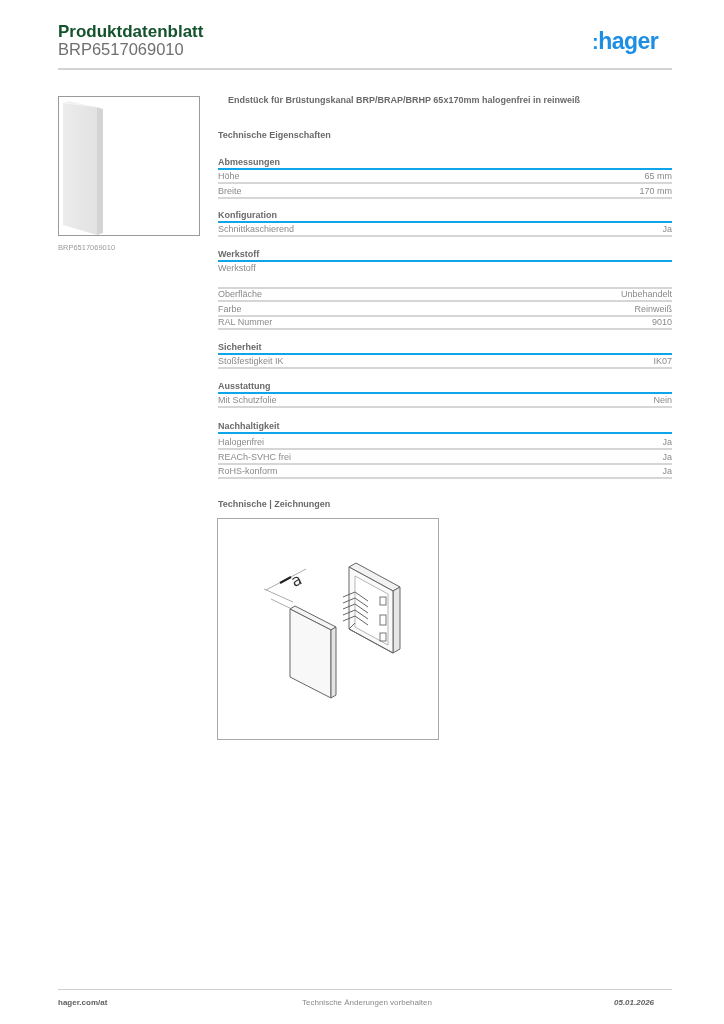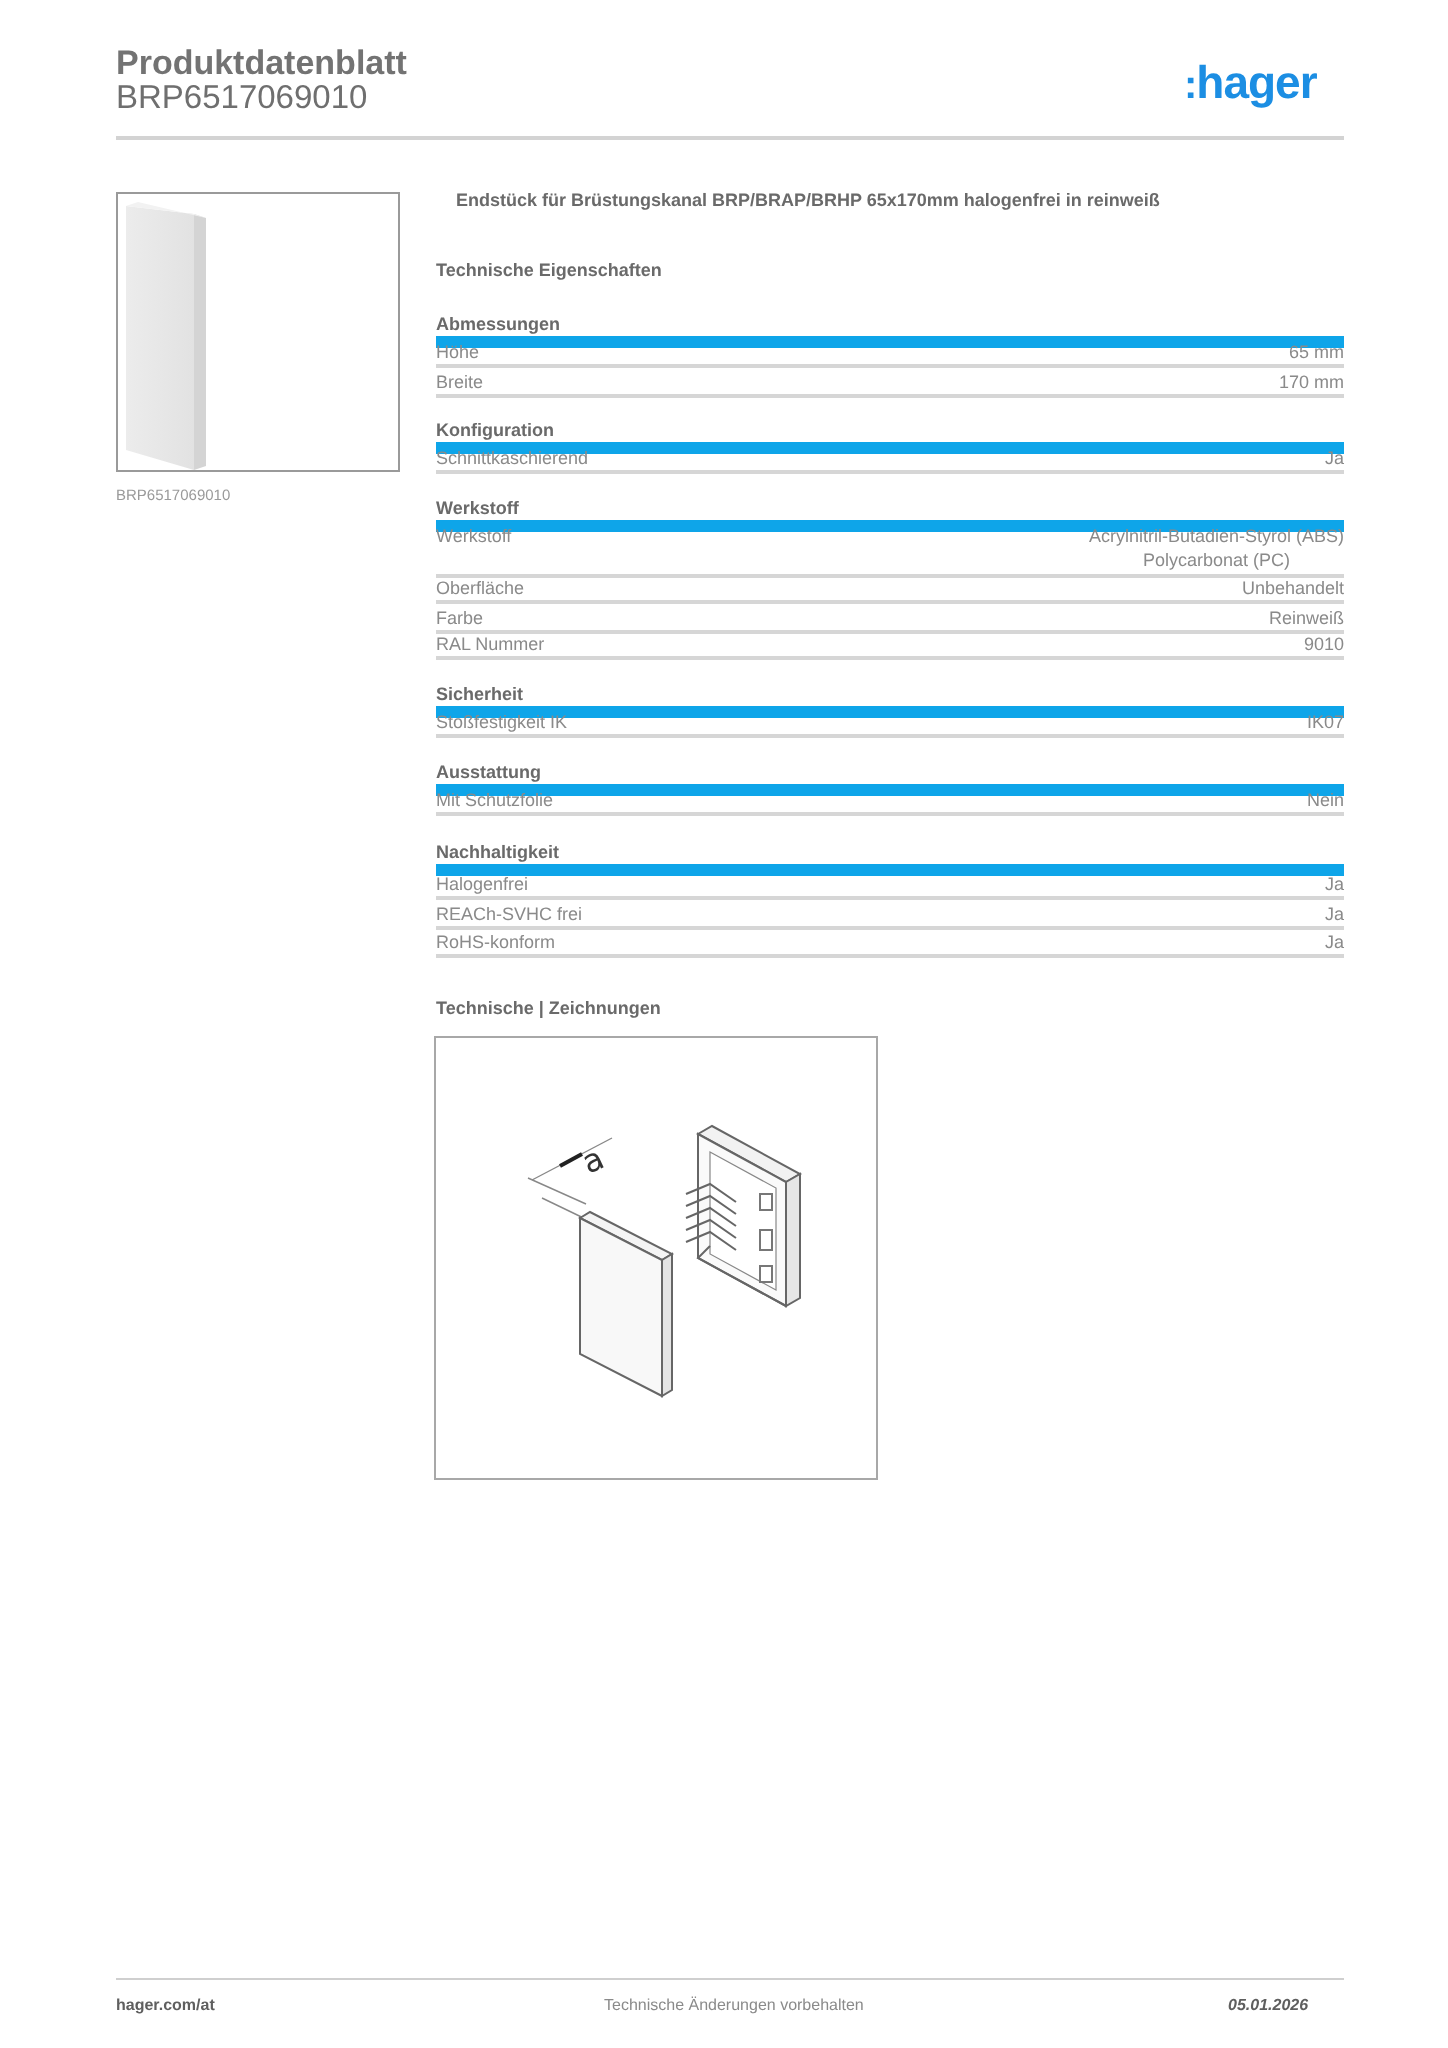--- a/index.html
+++ b/index.html
@@ -1,33 +1,33 @@
 <!DOCTYPE html>
 <html><head>
   <meta charset="utf-8">
   <style>
     html, body { margin: 0; padding: 0; background: #ffffff; }
     body {
       width: 724px; height: 1024px; position: relative; overflow: hidden;
       font-family: "Liberation Sans", sans-serif; color: #6f6f6f;
     }
-    .title { position: absolute; left: 58px; top: 22px; font-size: 17px; font-weight: bold; color: #737373; line-height: 19px; }
+    .title { position: absolute; left: 58px; top: 22px; font-size: 17px; font-weight: bold; color: #14532d; line-height: 19px; }
     .subtitle { position: absolute; left: 58px; top: 40px; font-size: 16.5px; color: #6f6f6f; line-height: 19px; }
     .logo { position: absolute; left: 592px; top: 28px; font-size: 23px; font-weight: bold; color: #1c8ee3; letter-spacing: -0.5px; line-height: 26px; }
     .logo .colon { font-size: 20px; margin-right: 0px; }
     .header-rule { position: absolute; left: 58px; top: 68px; width: 614px; height: 2px; background: #d3d3d3; }
 
     .thumb { position: absolute; left: 58px; top: 96px; width: 142px; height: 140px; border: 1px solid #9a9a9a; box-sizing: border-box; background: #fff; }
     .thumb-caption { position: absolute; left: 58px; top: 243px; font-size: 7.5px; color: #9a9a9a; }
 
     .main { position: absolute; left: 218px; top: 0; width: 454px; }
     .product-desc { position: absolute; top: 95px; left: 0; font-size: 9px; font-weight: bold; color: #6a6a6a; white-space: nowrap; padding-left: 10px; }
     .tech-heading { position: absolute; top: 130px; left: 0; font-size: 9px; font-weight: bold; color: #6a6a6a; text-align: right; }
 
-    .group-head { position: absolute; left: 0; width: 454px; font-size: 9px; font-weight: bold; color: #6a6a6a; border-bottom: 6px solid #0ea5e9; height: 12px; line-height: 12px; }
+    .group-head { position: absolute; left: 0; width: 454px; font-size: 9px; font-weight: bold; color: #6a6a6a; border-bottom: 2px solid #0ea5e9; height: 12px; line-height: 12px; }
     .row { position: absolute; left: 0; width: 454px; font-size: 9px; color: #8a8a8a; border-bottom: 2px solid #d6d6d6; display: flex; justify-content: space-between; line-height: 12px; }
     .row .val { text-align: center; }
 
     .fig-heading { position: absolute; left: 218px; top: 499px; font-size: 9px; font-weight: bold; color: #6a6a6a; }
     .fig-box { position: absolute; left: 217px; top: 518px; width: 222px; height: 222px; border: 1px solid #a8a8a8; box-sizing: border-box; background: #fff; }
 
     .footer-rule { position: absolute; left: 58px; top: 989px; width: 614px; height: 1px; background: #cfcfcf; }
     .footer-left { position: absolute; left: 58px; top: 998px; font-size: 8px; font-weight: bold; color: #5f5f5f; }
     .footer-center { position: absolute; left: 302px; top: 998px; font-size: 8px; color: #8a8a8a; }
     .footer-right { position: absolute; left: 614px; top: 998px; font-size: 8px; font-weight: bold; color: #5f5f5f; font-style: italic; }
@@ -71,24 +71,20 @@
 
   <div class="group-head" style="top:209px">Konfiguration</div>
   <div class="row" style="top:223px">
     <span>Schnittkaschierend</span>
     <span class="val">Ja</span>
   </div>
 
   <div class="group-head" style="top:248px">Werkstoff</div>
   <div class="row" style="top:262px; height:25px;">
     <span>Werkstoff</span>
-    <span class="val">
-      <span style="display:block">Acrylnitril-Butadien-Styrol (ABS)</span>
-      <span style="display:block">Polycarbonat (PC)</span>
-    </span>
   </div>
   <div class="row" style="top:288px">
     <span>Oberfläche</span>
     <span class="val">Unbehandelt</span>
   </div>
   <div class="row" style="top:303px">
     <span>Farbe</span>
     <span class="val">Reinweiß</span>
   </div>
   <div class="row" style="top:316px">

